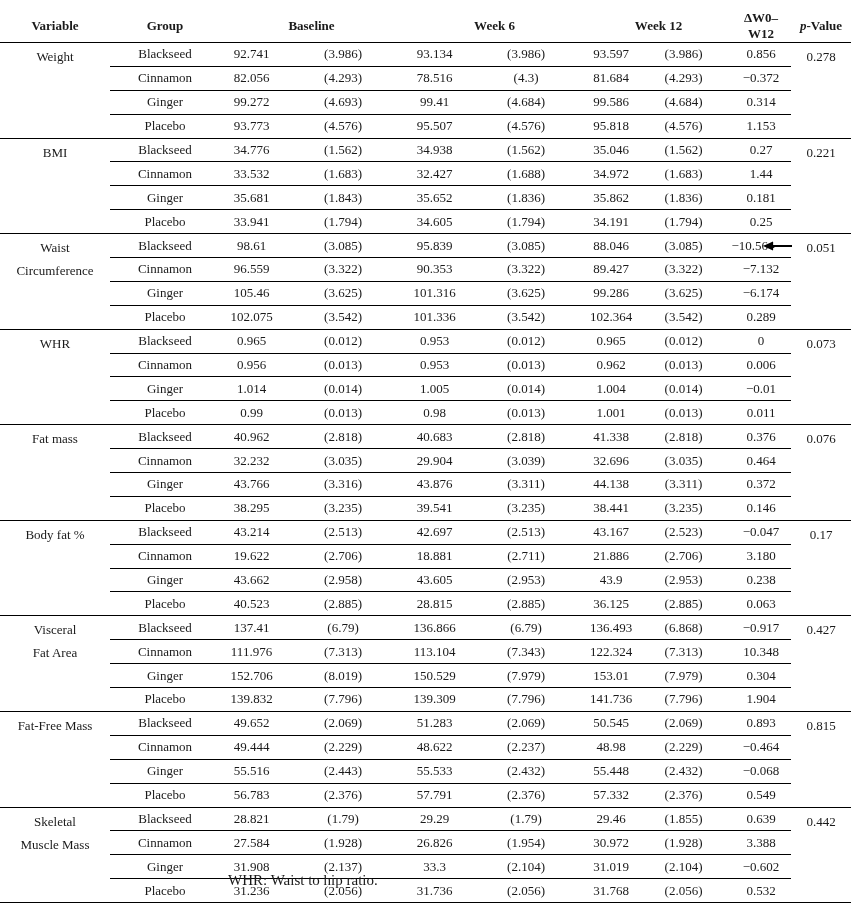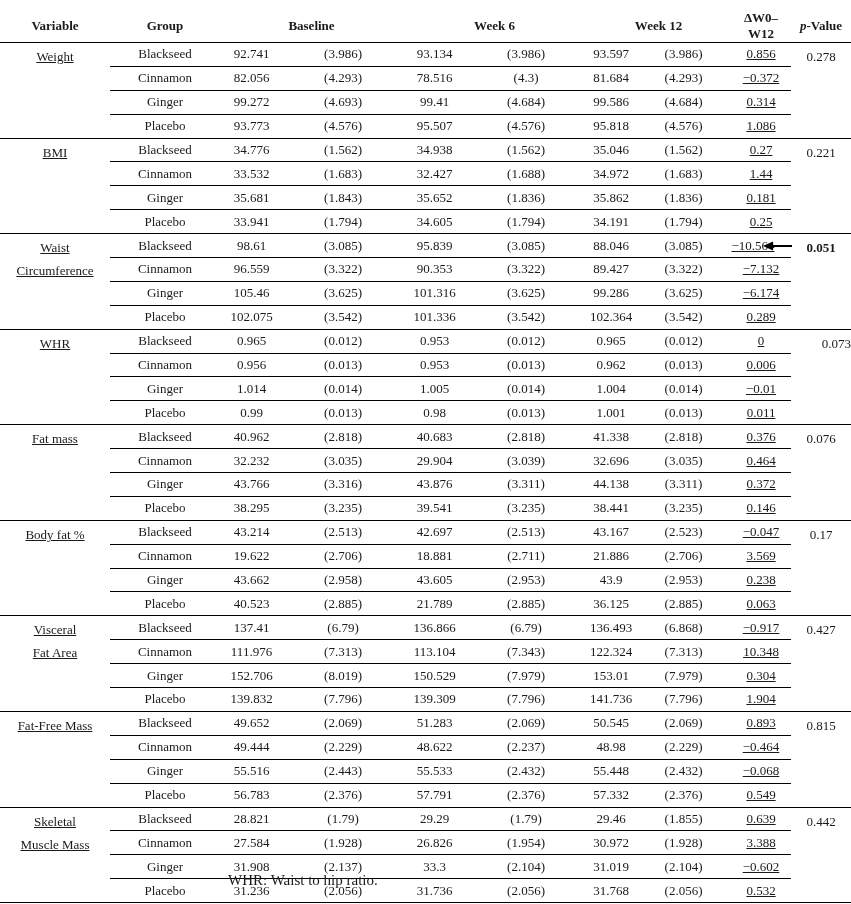--- a/index.html
+++ b/index.html
@@ -9,23 +9,23 @@
     color: #1a1a1a; font-size: 13px;
   }
   .table-wrap { position: absolute; left: 0; top: 10px; width: 851px; }
   table { border-collapse: collapse; width: 851px; table-layout: fixed; padding-left: 37px; }
   th { font-weight: bold; height: 26px; text-align: center; font-size: 13px; padding: 0; }
   thead tr { border-bottom: 1.4px solid #000; }
   td { height: 22.9px; padding: 0; text-align: center; white-space: nowrap; vertical-align: middle; }
   tr.row td.grp, tr.row td.num { border-bottom: 1.3px solid #000; }
   tr.block-end td { border-bottom: 1.3px solid #000; }
   td.var { vertical-align: top; padding-top: 2px; line-height: 23px; }
-  .var-line { display: block; text-decoration: underline; }
+  .var-line { display: block; }
   th.pval i { font-style: italic; }
-  .delta-cell { position: relative; text-decoration: underline; }
+  .delta-cell { position: relative; }
   .arrow-icon {
     position: absolute; right: -2px; top: 50%; transform: translateY(-50%);
     width: 30px; height: 10px;
   }
   .footnote {
     position: absolute; left: 228px; top: 872px; font-size: 15px;
   }
   col.c-var { width: 110px; }
   col.c-grp { width: 110px; }
   col.c-b { width: 63px; }
@@ -101,21 +101,21 @@
           <td class="num delta-cell"><span>0.314</span></td>
         </tr>
         <tr class="row block-end">
           <td class="grp">Placebo</td>
           <td class="num">93.773</td>
           <td class="num">(4.576)</td>
           <td class="num">95.507</td>
           <td class="num">(4.576)</td>
           <td class="num">95.818</td>
           <td class="num">(4.576)</td>
-          <td class="num delta-cell"><span>1.086</span></td>
+          <td class="num delta-cell"><span>1.153</span></td>
         </tr>
         <tr class="row">
           <td class="var" rowspan="4" style="border-bottom: 1.3px solid rgb(0, 0, 0);">
             <span class="var-line">BMI</span>
           </td>
           <td class="grp">Blackseed</td>
           <td class="num">34.776</td>
           <td class="num">(1.562)</td>
           <td class="num">34.938</td>
           <td class="num">(1.562)</td>
@@ -163,21 +163,21 @@
           <td class="num">98.61</td>
           <td class="num">(3.085)</td>
           <td class="num">95.839</td>
           <td class="num">(3.085)</td>
           <td class="num">88.046</td>
           <td class="num">(3.085)</td>
           <td class="num delta-cell"><span style="position: relative; left: -8px;">−10.564</span><svg class="arrow-icon" viewBox="0 0 30 10">
               <line x1="8" y1="5" x2="29" y2="5" stroke="#000" stroke-width="2"></line>
               <polygon points="0,5 10,0.5 10,9.5" fill="#000"></polygon>
             </svg></td>
-          <td rowspan="4" class="var" style="border-bottom: 1.3px solid rgb(0, 0, 0); font-weight: bold;">0.051</td>
+          <td rowspan="4" class="var" style="border-bottom: 1.3px solid rgb(0, 0, 0);">0.051</td>
         </tr>
         <tr class="row">
           <td class="grp">Cinnamon</td>
           <td class="num">96.559</td>
           <td class="num">(3.322)</td>
           <td class="num">90.353</td>
           <td class="num">(3.322)</td>
           <td class="num">89.427</td>
           <td class="num">(3.322)</td>
           <td class="num delta-cell"><span>−7.132</span></td>
@@ -207,21 +207,21 @@
             <span class="var-line">WHR</span>
           </td>
           <td class="grp">Blackseed</td>
           <td class="num">0.965</td>
           <td class="num">(0.012)</td>
           <td class="num">0.953</td>
           <td class="num">(0.012)</td>
           <td class="num">0.965</td>
           <td class="num">(0.012)</td>
           <td class="num delta-cell"><span>0</span></td>
-          <td rowspan="4" class="var" style="border-bottom: 1.3px solid rgb(0, 0, 0); text-align: right;">0.073</td>
+          <td rowspan="4" class="var" style="border-bottom: 1.3px solid rgb(0, 0, 0);">0.073</td>
         </tr>
         <tr class="row">
           <td class="grp">Cinnamon</td>
           <td class="num">0.956</td>
           <td class="num">(0.013)</td>
           <td class="num">0.953</td>
           <td class="num">(0.013)</td>
           <td class="num">0.962</td>
           <td class="num">(0.013)</td>
           <td class="num delta-cell"><span>0.006</span></td>
@@ -305,37 +305,37 @@
           <td rowspan="4" class="var" style="border-bottom: 1.3px solid rgb(0, 0, 0);">0.17</td>
         </tr>
         <tr class="row">
           <td class="grp">Cinnamon</td>
           <td class="num">19.622</td>
           <td class="num">(2.706)</td>
           <td class="num">18.881</td>
           <td class="num">(2.711)</td>
           <td class="num">21.886</td>
           <td class="num">(2.706)</td>
-          <td class="num delta-cell"><span>3.569</span></td>
+          <td class="num delta-cell"><span>3.180</span></td>
         </tr>
         <tr class="row">
           <td class="grp">Ginger</td>
           <td class="num">43.662</td>
           <td class="num">(2.958)</td>
           <td class="num">43.605</td>
           <td class="num">(2.953)</td>
           <td class="num">43.9</td>
           <td class="num">(2.953)</td>
           <td class="num delta-cell"><span>0.238</span></td>
         </tr>
         <tr class="row block-end">
           <td class="grp">Placebo</td>
           <td class="num">40.523</td>
           <td class="num">(2.885)</td>
-          <td class="num">21.789</td>
+          <td class="num">28.815</td>
           <td class="num">(2.885)</td>
           <td class="num">36.125</td>
           <td class="num">(2.885)</td>
           <td class="num delta-cell"><span>0.063</span></td>
         </tr>
         <tr class="row">
           <td class="var" rowspan="4" style="border-bottom: 1.3px solid rgb(0, 0, 0); margin-left: 20px;">
             <span class="var-line">Visceral</span>
             <span class="var-line">Fat Area</span>
           </td>

